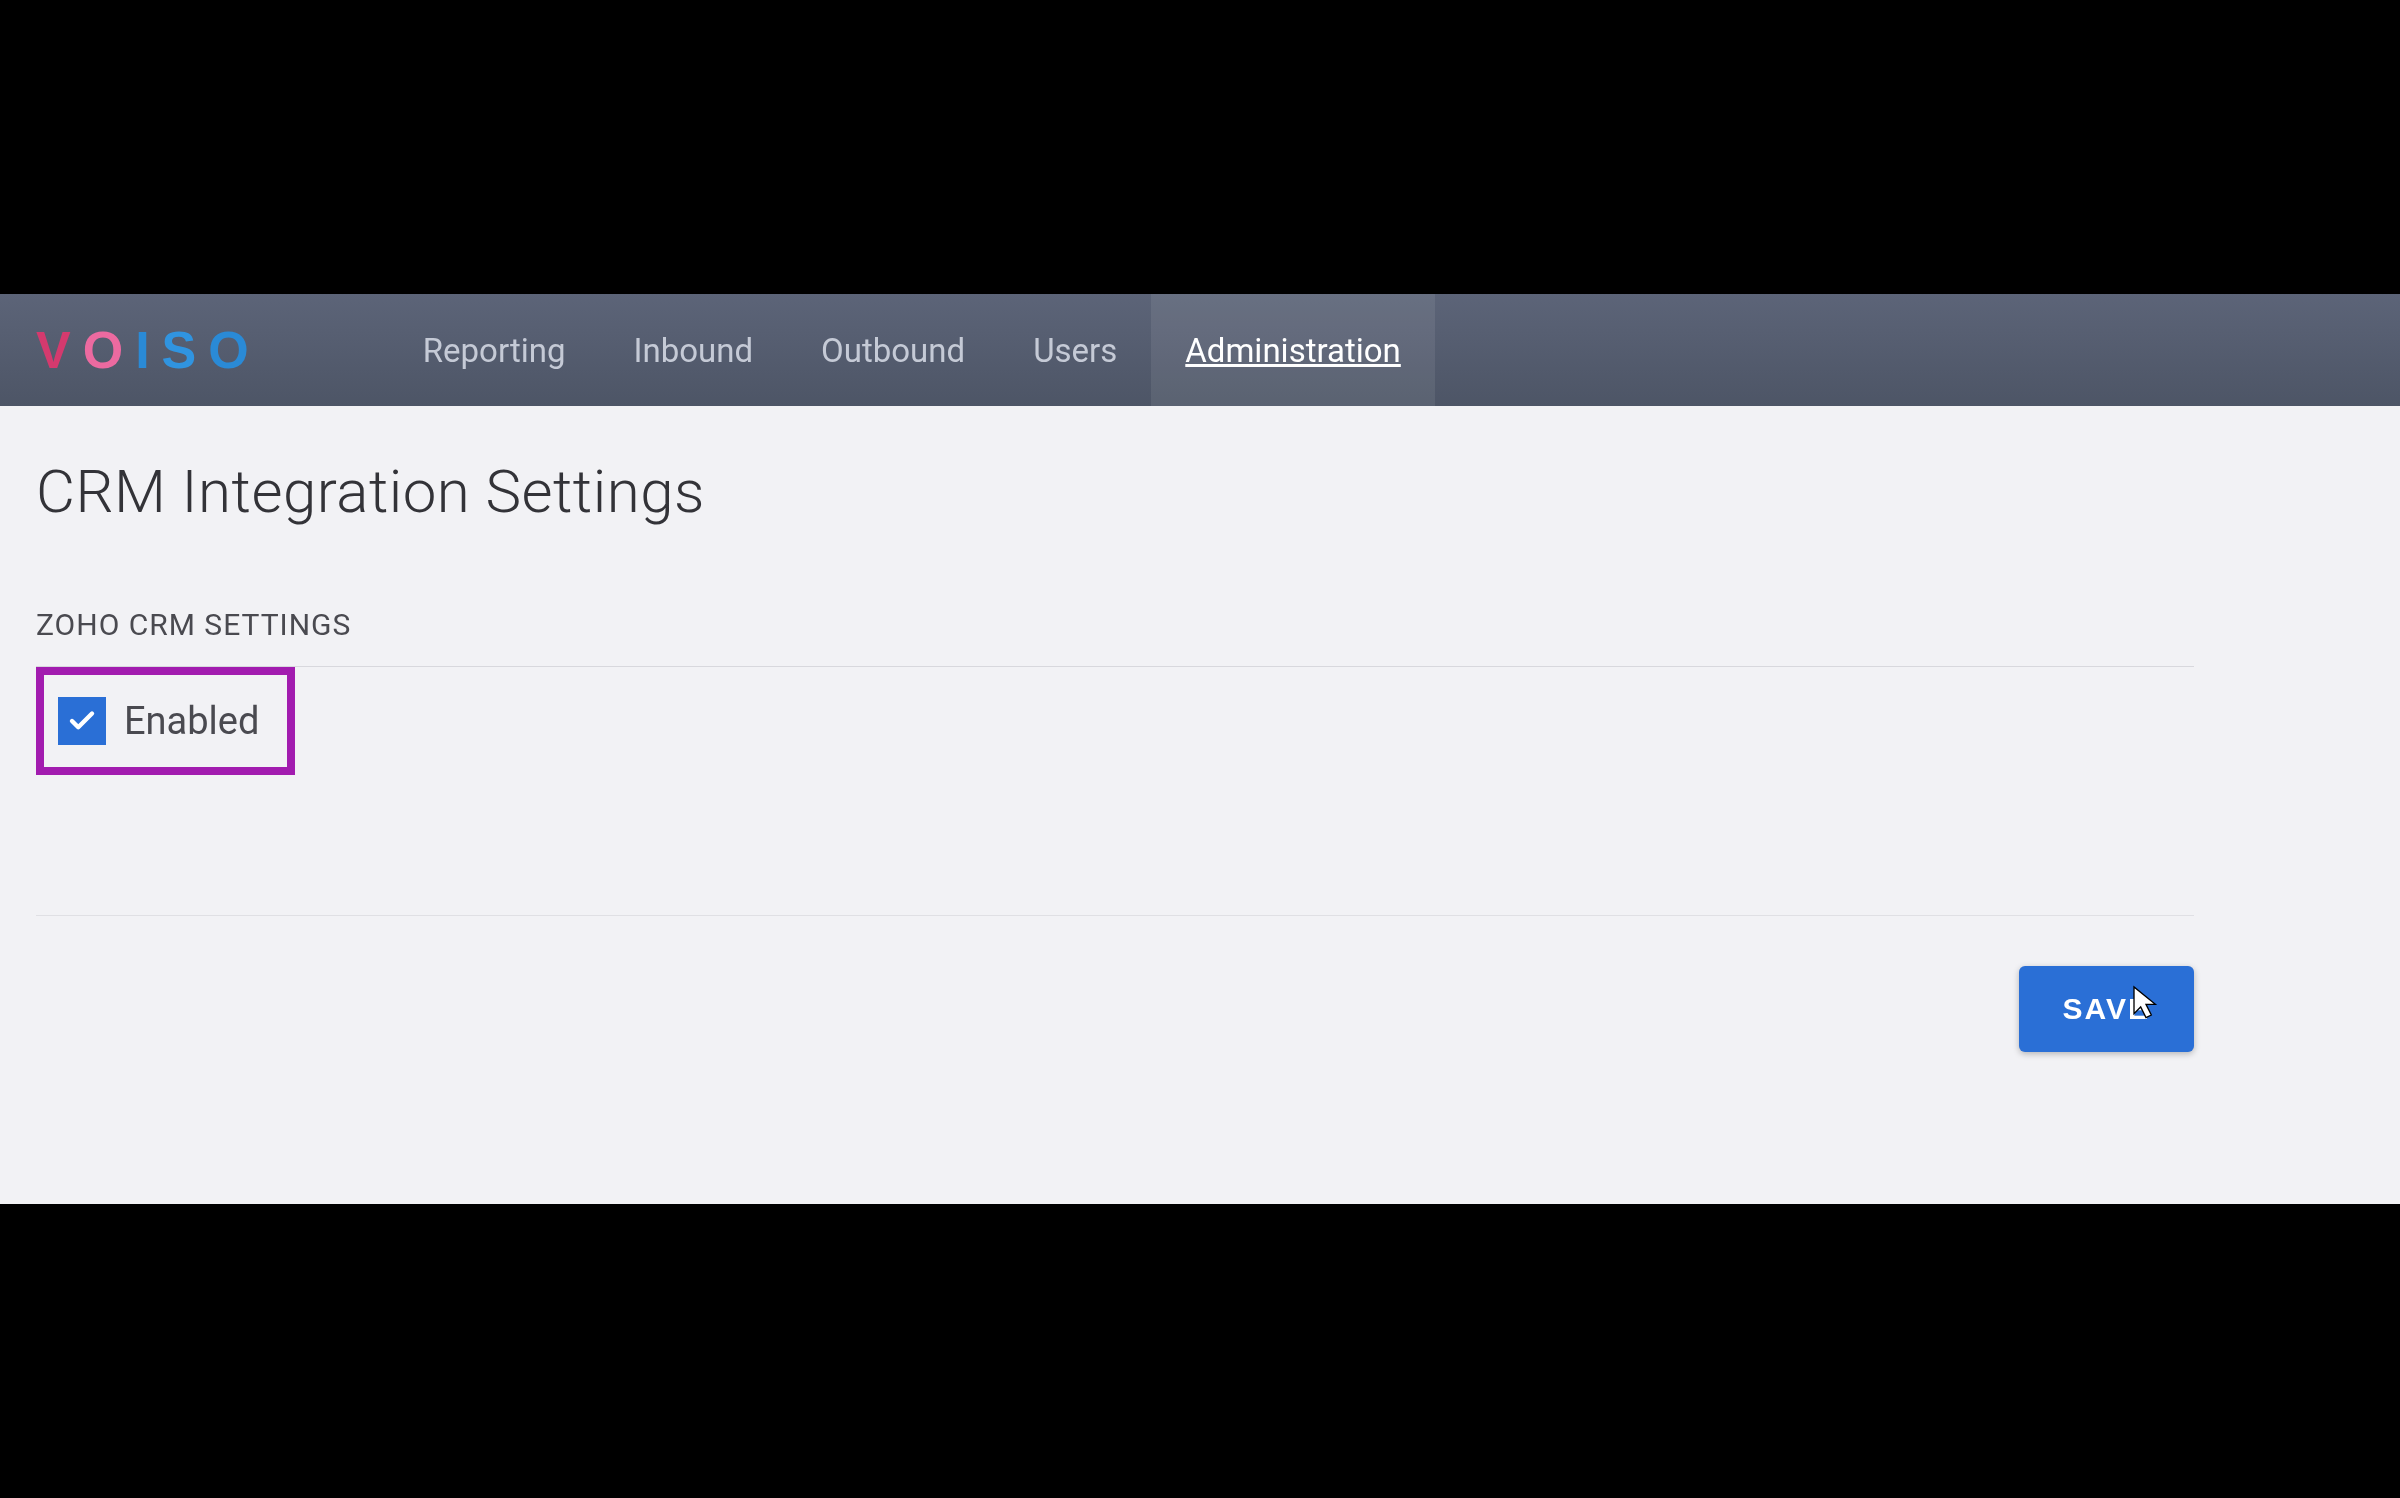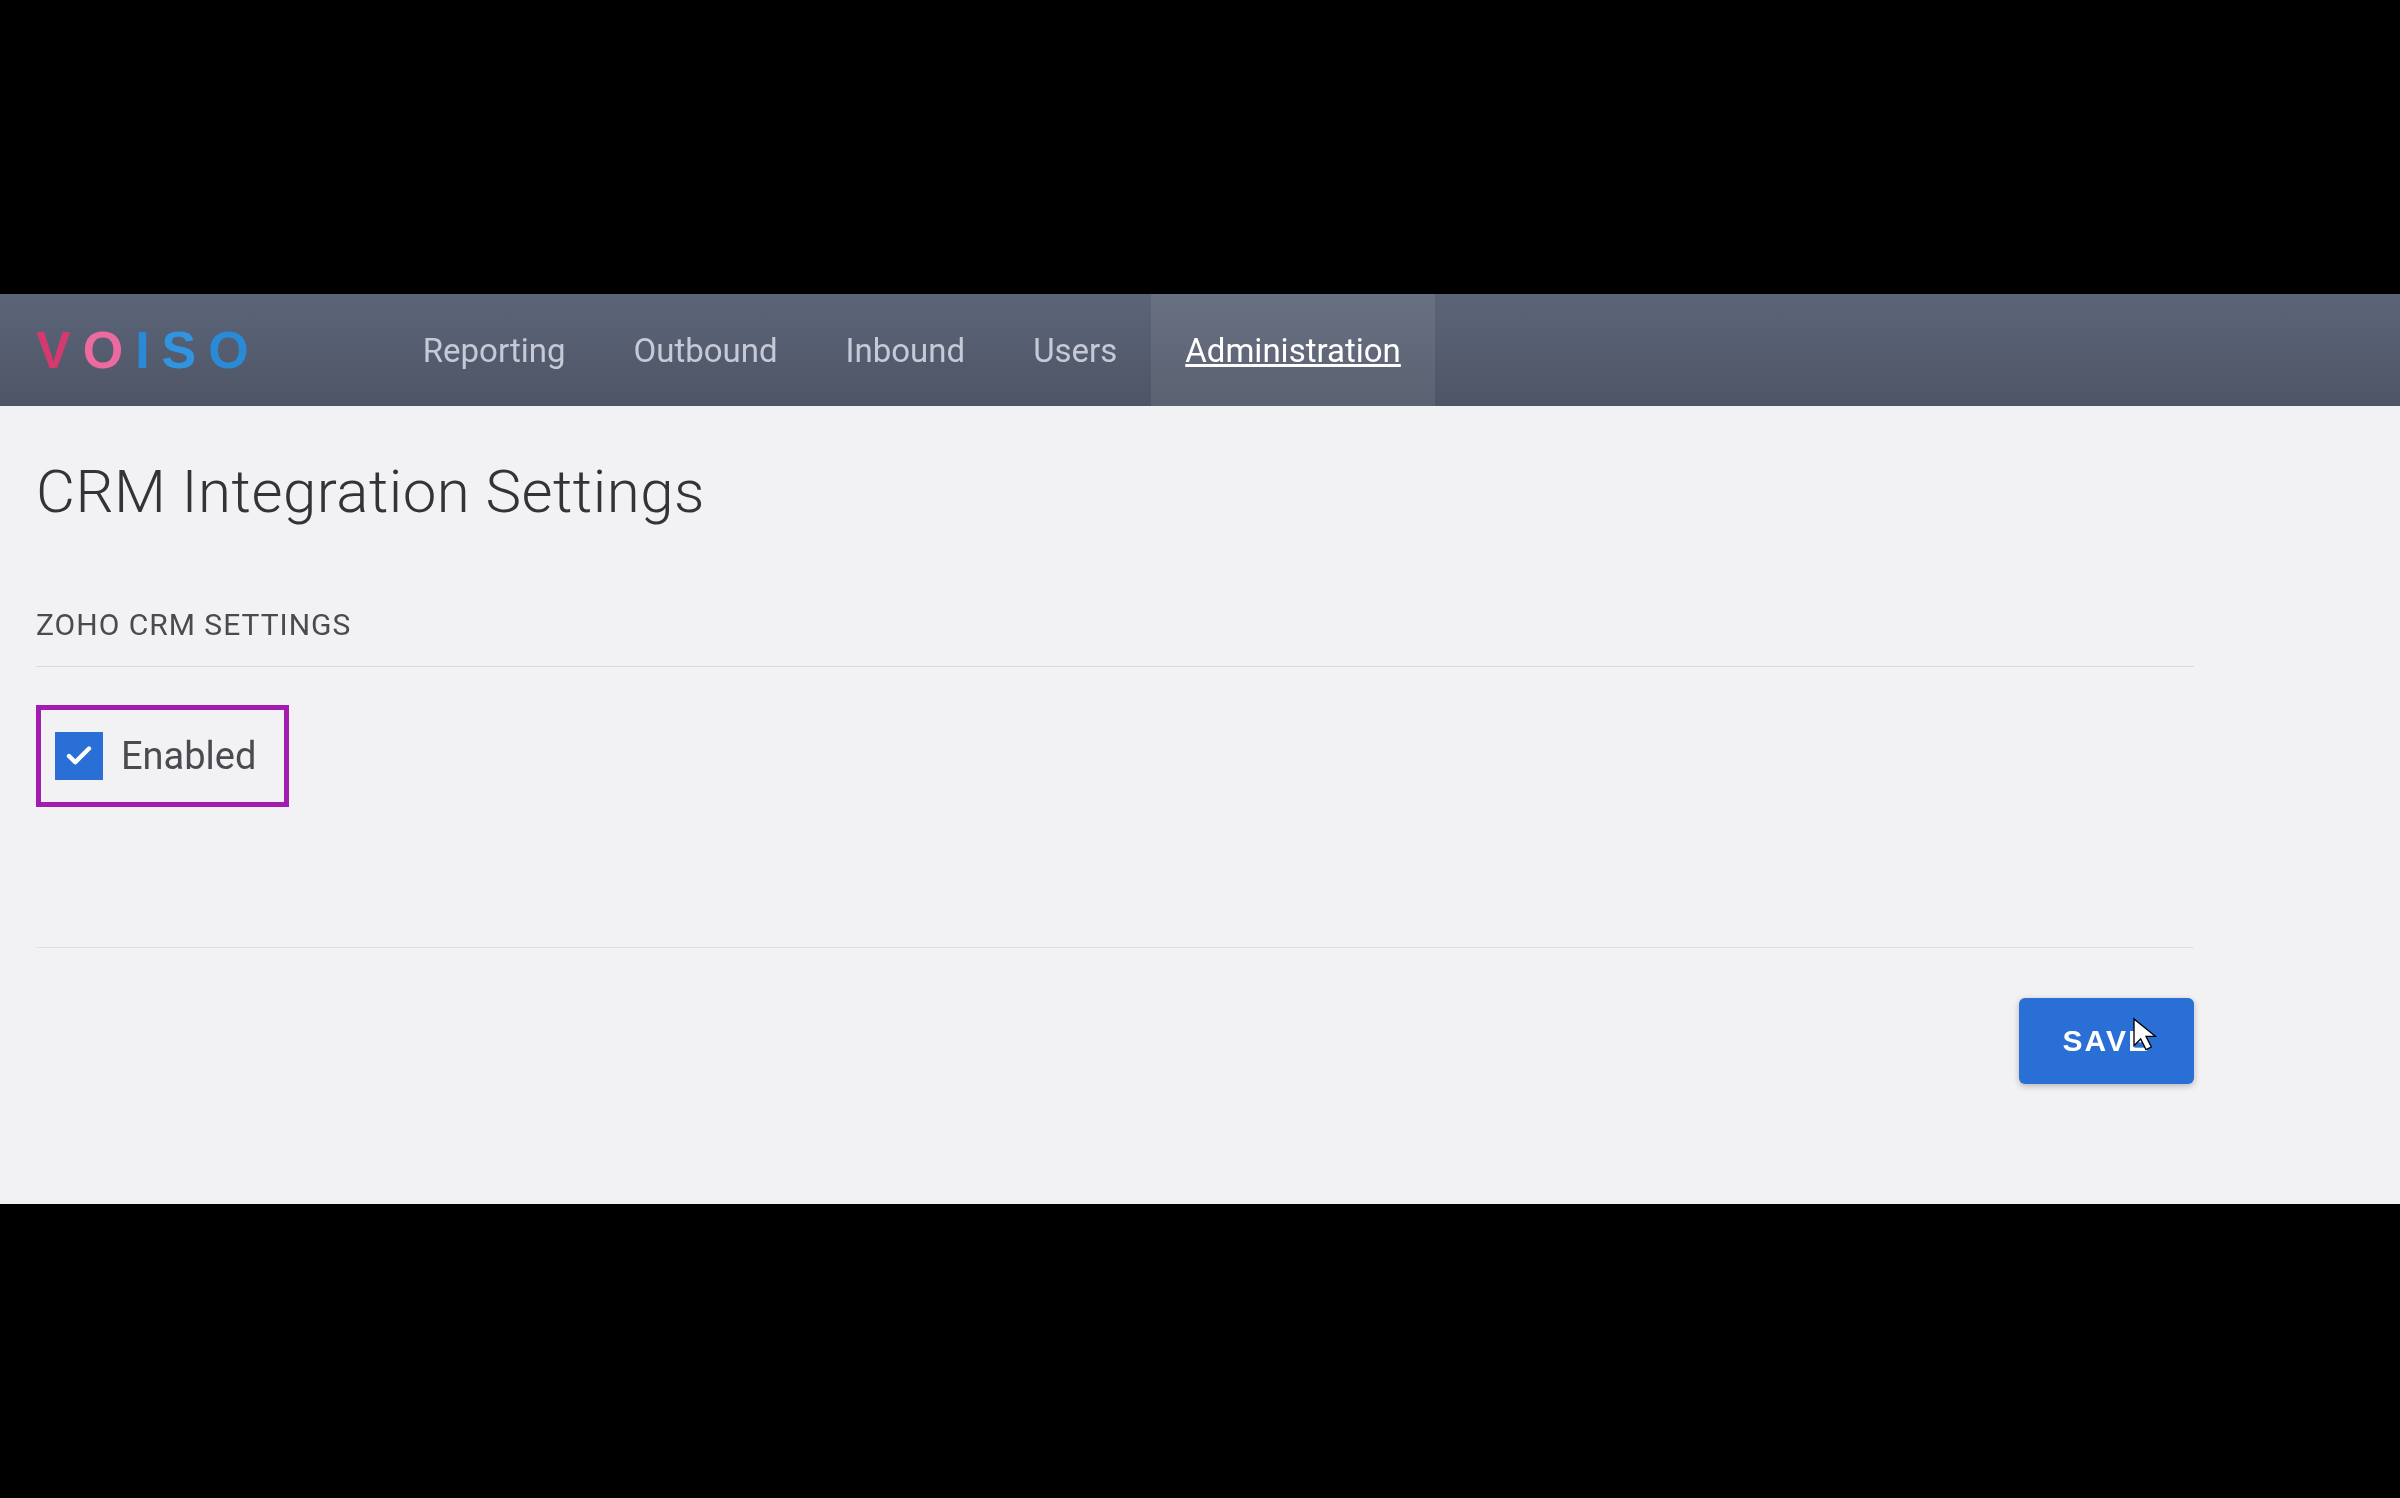--- a/index.html
+++ b/index.html
@@ -79,26 +79,25 @@
     .section-heading {
       font-size: 30px;
       font-weight: 400;
       color: #4a4a50;
       letter-spacing: 1px;
       padding-bottom: 24px;
       border-bottom: 1px solid #d8d8dd;
       margin-right: 170px;
     }
     .enabled-row {
-      margin-top: 38px;
       display: inline-flex;
       align-items: center;
       gap: 18px;
       padding: 22px 28px 22px 14px;
-      border: 5px solid #a21caf;
+      border: 8px solid #a21caf;
       background: #f2f2f5;
     }
     .checkbox {
       width: 48px;
       height: 48px;
       background: #2a6fd6;
       display: flex;
       align-items: center;
       justify-content: center;
       cursor: pointer;
@@ -151,22 +150,22 @@
   <nav class="navbar">
     <div class="logo">
       <span class="logo-v">V</span>
       <span class="logo-o1">O</span>
       <span class="logo-i">I</span>
       <span class="logo-s">S</span>
       <span class="logo-o2">O</span>
     </div>
     <div class="nav-items">
       <div class="nav-item">Reporting</div>
+      <div class="nav-item">Inbound</div>
       <div class="nav-item">Outbound</div>
-      <div class="nav-item">Inbound</div>
       <div class="nav-item">Users</div>
       <div class="nav-item active">Administration</div>
     </div>
   </nav>
 
   <div class="content">
     <h1 class="page-title">CRM Integration Settings</h1>
 
     <div class="section-heading">ZOHO CRM SETTINGS</div>
 

